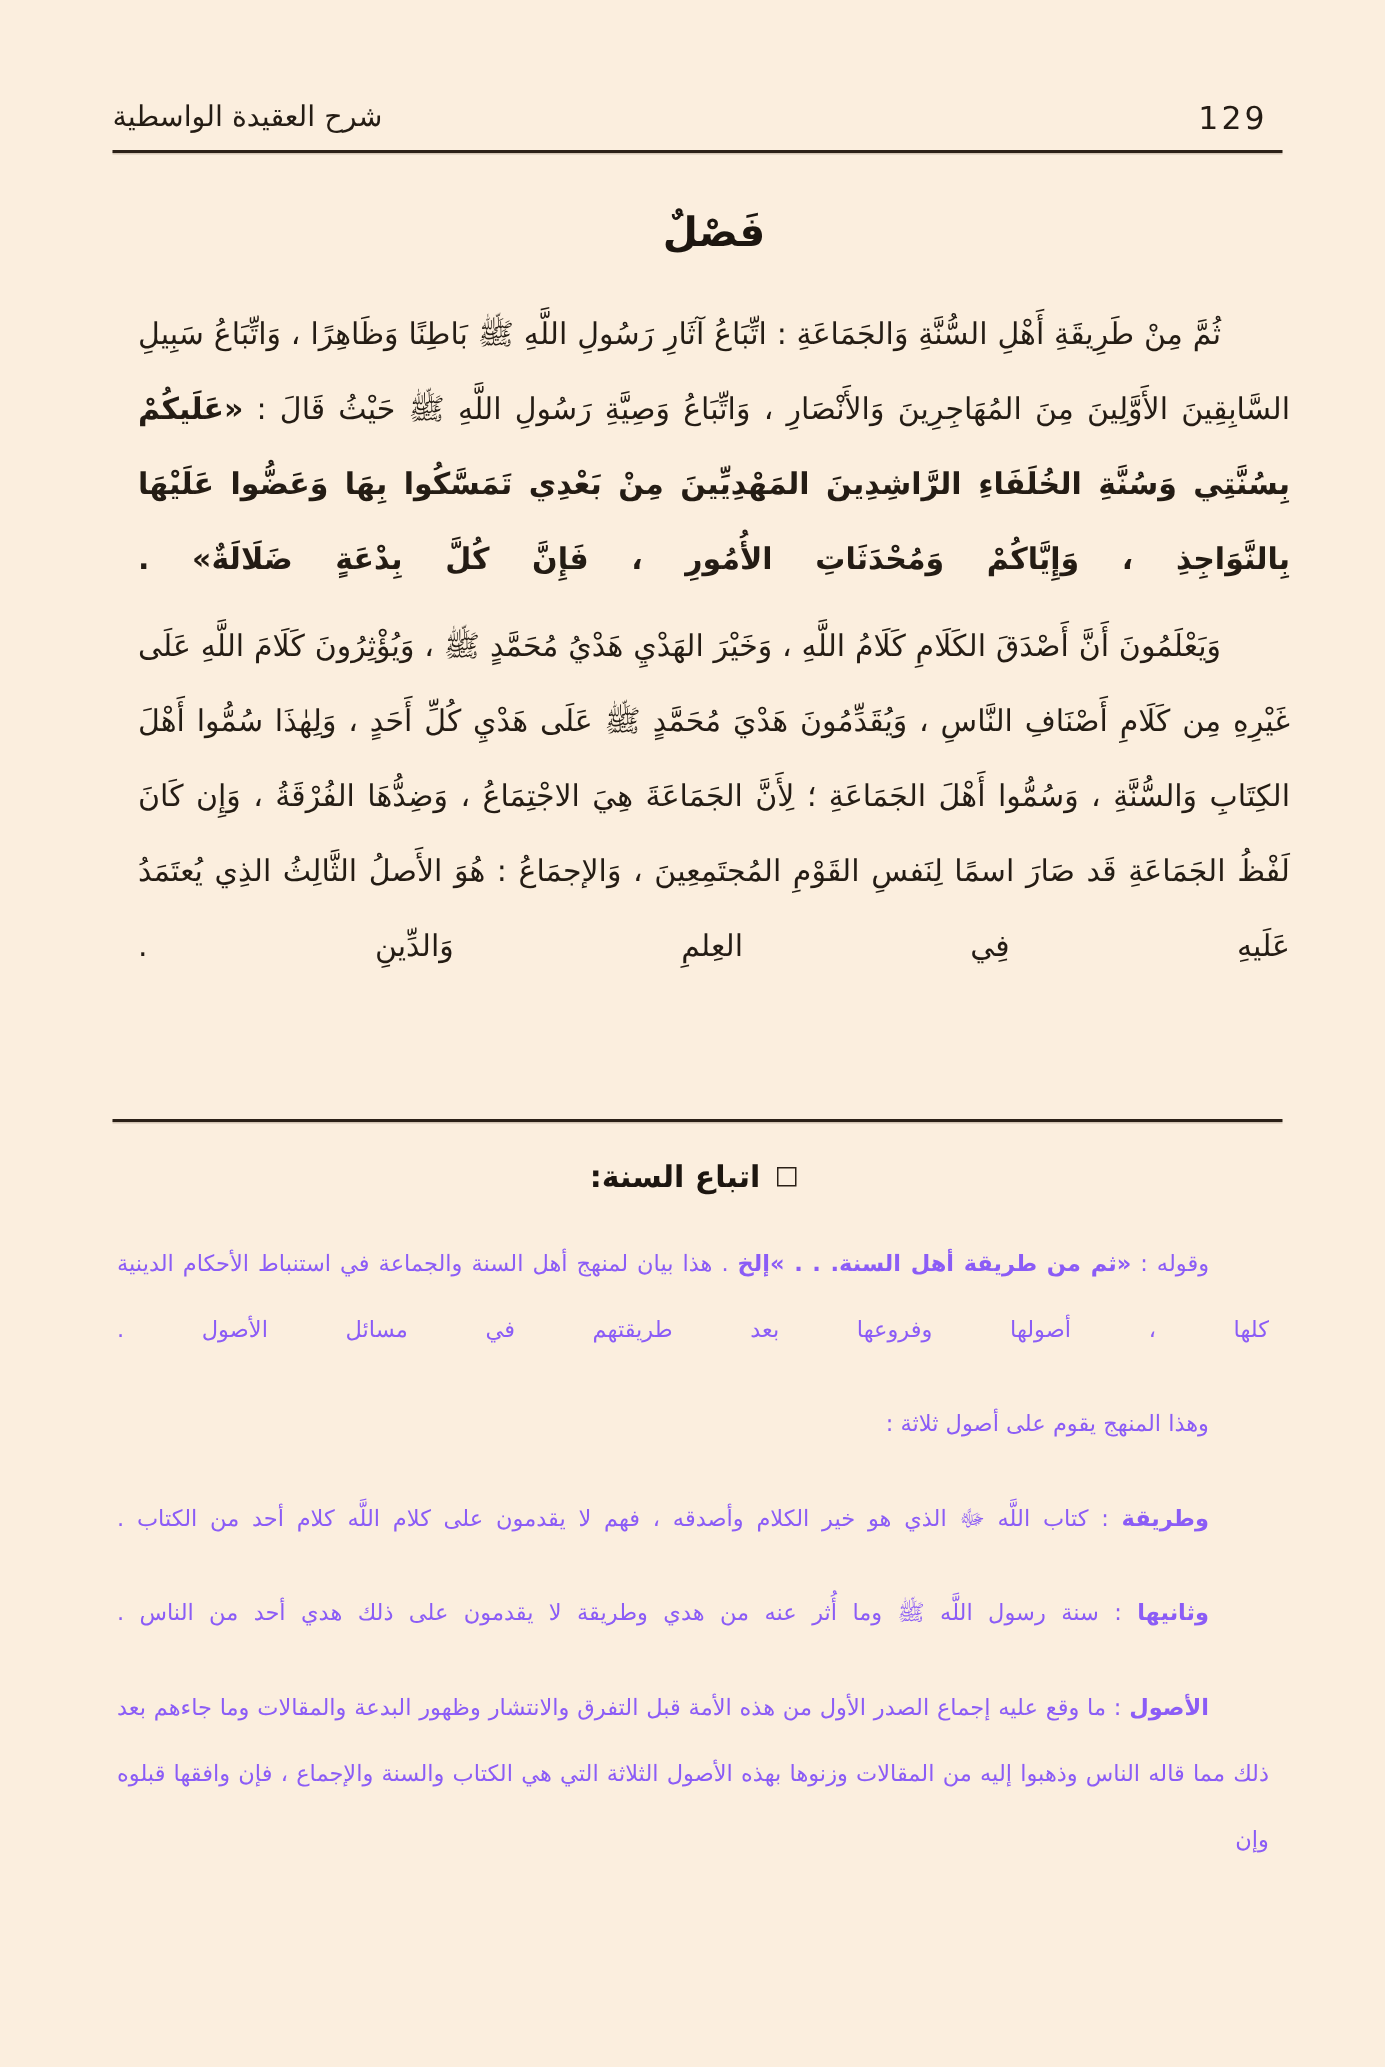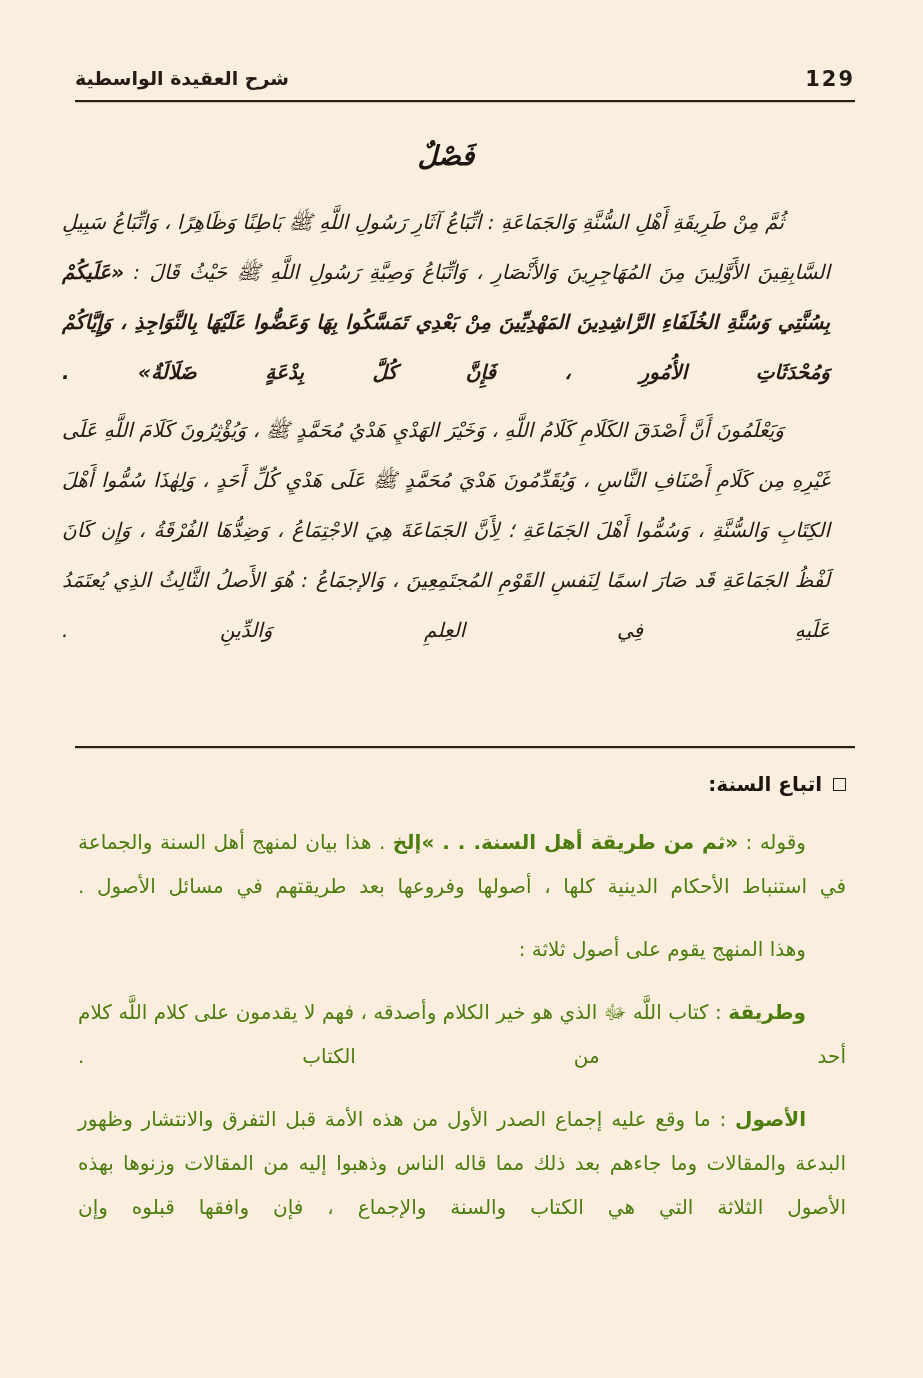--- a/index.html
+++ b/index.html
@@ -19,28 +19,27 @@
     position: absolute;
     inset: 0;
     background: #fbeede;
   }
 
   
   .header {
     position: absolute;
     top: 58px;
     left: 75px;
-    right: 68px;
+    right: 78px;
     height: 42px;
     display: flex;
     align-direction: row;
     flex-direction: row;
     align-items: center;
     justify-content: center;
-    font-weight: bold;
   }
   .header-title {
     font-family: "DejaVu Sans", sans-serif;
     font-size: 19px;
     color: #241c14;
     letter-spacing: 0;
     white-space: nowrap;
   }
   .header-pageno {
     font-family: "DejaVu Sans", sans-serif;
@@ -64,24 +63,23 @@
     border-top: 2.2px solid #2b2017;
     box-shadow: 0 1px 0 rgba(120,100,80,0.30);
   }
   .rule-header { top: 100px; }
   .rule-divider { top: 746px; }
 
   
   .matn {
     position: absolute;
     top: 140px;
-    left: 62px;
+    left: 92px;
     width: 768px;
     color: #241c14;
-    font-style: italic;
   }
   .matn-title {
     text-align: center;
     font-size: 27px;
     font-weight: bold;
     color: #1d1610;
     margin: 0 0 26px 0;
     letter-spacing: 0;
   }
   .matn p {
@@ -106,39 +104,39 @@
     color: #241c14;
   }
   .sharh-heading {
     font-size: 20px;
     font-weight: bold;
     color: #1d1610;
     text-align: right;
     margin: 0 0 24px 0;
     display: flex;
     flex-direction: row;
-    justify-content: flex-start;
+    justify-content: center;
     align-items: center;
     gap: 11px;
   }
   .sq-bullet {
     display: inline-block;
     width: 11px;
     height: 11px;
     border: 1.6px solid #2b2017;
     background: transparent;
     flex: 0 0 auto;
   }
   .sharh p {
     margin: 0 0 19px 0;
-    font-size: 20px;
+    font-size: 15px;
     line-height: 44px;
     text-align: justify;
     text-align-last: justify;
-    color: #4d7c0f;
+    color: #8b5cf6;
   }
   .sharh p.indent { text-indent: 40px; }
   .sharh p.last { text-align-last: right; }
   .sharh b { font-weight: bold; }
 </style>
 </head>
 <body>
 
 <div class="page">
 
@@ -165,17 +163,18 @@
       <span class="sq-bullet"></span>
       <span>اتباع السنة:</span>
     </div>
 
     <p class="indent"><span>وقوله : </span><b>«ثم من طريقة أهل السنة. . . »إلخ</b><span> . هذا بيان لمنهج أهل السنة والجماعة في استنباط الأحكام الدينية كلها ، أصولها وفروعها بعد طريقتهم في مسائل الأصول .</span></p>
 
     <p class="indent last"><span>وهذا المنهج يقوم على أصول ثلاثة :</span></p>
 
     <p class="indent"><b>وطريقة</b><span> : كتاب اللَّه ﷻ الذي هو خير الكلام وأصدقه ، فهم لا يقدمون على كلام اللَّه كلام أحد من الكتاب .</span></p>
 
+    <p class="indent"><b>وثانيها</b><span> : سنة رسول اللَّه ﷺ وما أُثر عنه من هدي وطريقة لا يقدمون على ذلك هدي أحد من الناس .</span></p>
 
     <p class="indent"><b>الأصول</b><span> : ما وقع عليه إجماع الصدر الأول من هذه الأمة قبل التفرق والانتشار وظهور البدعة والمقالات وما جاءهم بعد ذلك مما قاله الناس وذهبوا إليه من المقالات وزنوها بهذه الأصول الثلاثة التي هي الكتاب والسنة والإجماع ، فإن وافقها قبلوه وإن</span></p>
   </div>
 
 </div>
 
 </body></html>

